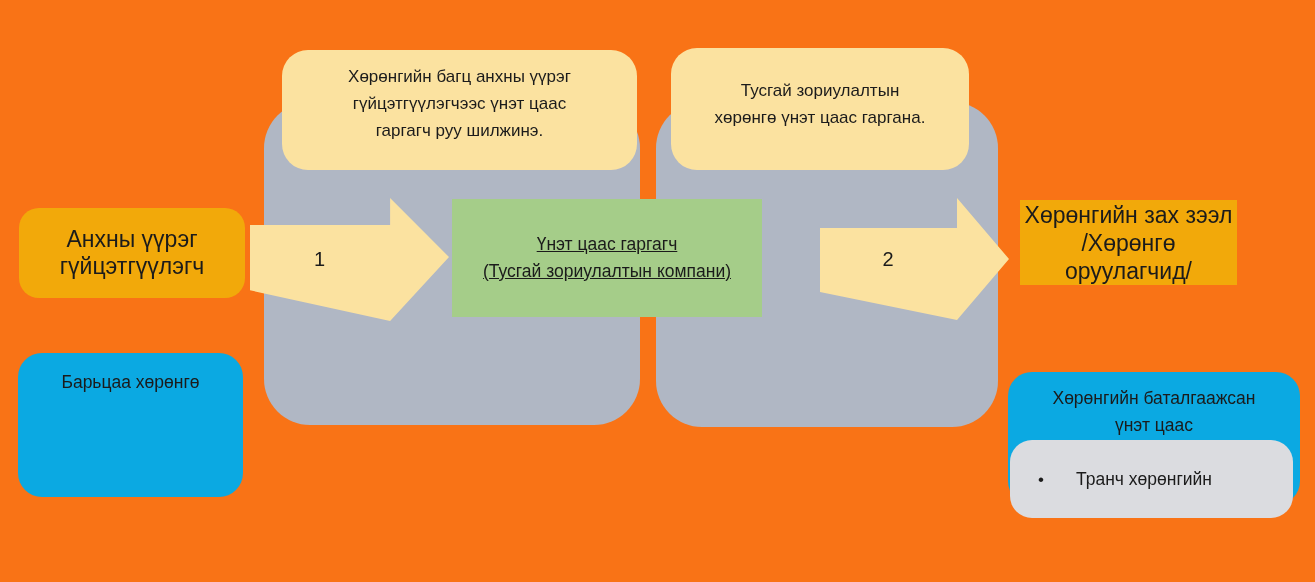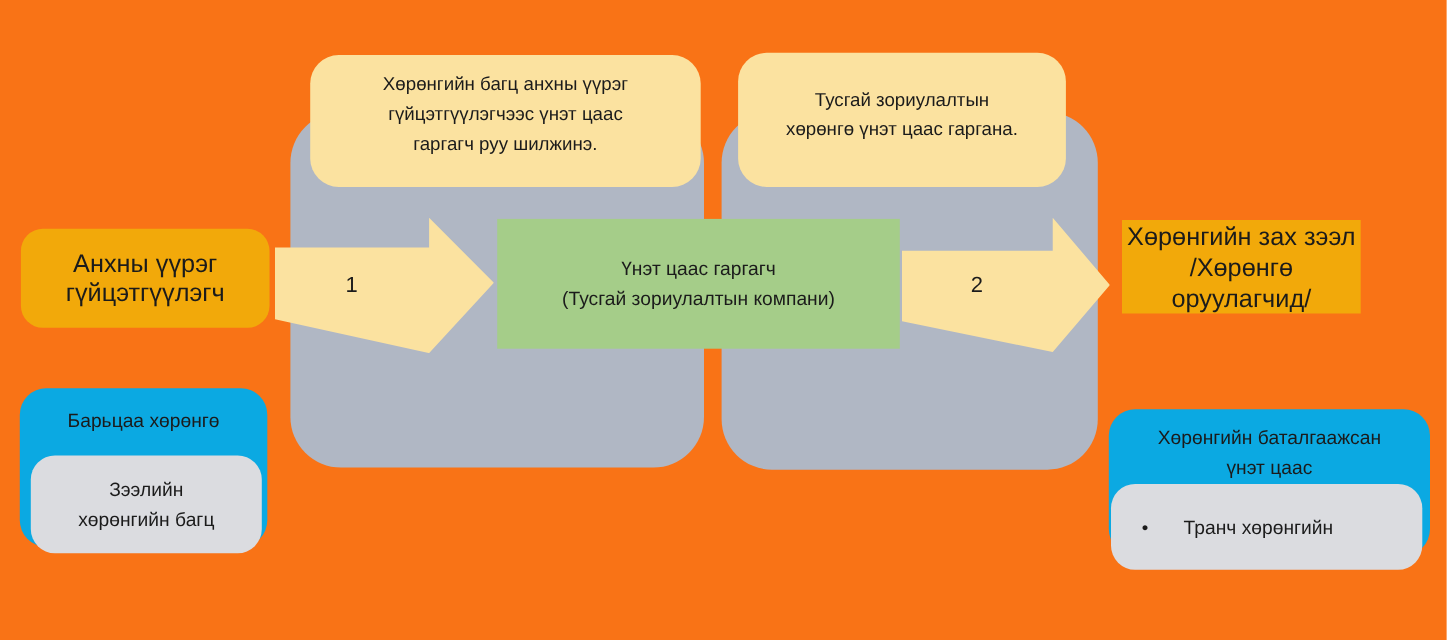--- a/index.html
+++ b/index.html
@@ -25,21 +25,21 @@
   .note{background:#fbe2a0;border-radius:26px;font-size:17px;line-height:27px;}
   #note-1{left:282px;top:50px;width:355px;height:120px;padding-bottom:14px;}
   #note-2{left:671px;top:48px;width:298px;height:122px;padding-bottom:10px;}
 
   
   .orange{background:#f2a90a;font-size:23px;line-height:27px;}
   #originator{left:19px;top:208px;width:226px;height:90px;border-radius:20px;}
   #market{left:1020px;top:200px;width:217px;height:85px;line-height:28px;}
 
   
-  #issuer{left:452px;top:199px;width:366px;height:118px;background:#a5cd89;font-size:17.5px;line-height:27px;}
+  #issuer{left:452px;top:199px;width:310px;height:118px;background:#a5cd89;font-size:17.5px;line-height:27px;text-decoration:underline;}
 
   
   .arrow{background:#fbe2a0;}
   #arrow-1{left:250px;top:198px;width:199px;height:123px;
     clip-path:polygon(0 22%,70.4% 22%,70.4% 0,100% 48%,70.4% 100%,0 75%);}
   #arrow-2{left:820px;top:198px;width:189px;height:122px;
     clip-path:polygon(0 24.6%,72.5% 24.6%,72.5% 0,100% 50%,72.5% 100%,0 77%);}
   .arrow-label{position:absolute;left:0;top:0;height:100%;display:flex;align-items:center;justify-content:center;font-size:20px;}
   #arrow-1 .arrow-label{width:70%;}
   #arrow-2 .arrow-label{width:72%;}
@@ -96,24 +96,20 @@
 
   <div id="market" class="abs orange center">
     <span class="pre">Хөрөнгийн зах зээл
 /Хөрөнгө
 оруулагчид/</span>
   </div>
 
   <div id="collateral" class="abs blue">
     <div class="blue-header pre">Барьцаа хөрөнгө</div>
   </div>
-  <div id="collateral-item" class="abs inner center">
-    <span class="pre">Зээлийн
-хөрөнгийн багц</span>
-  </div>
 
   <div id="abs" class="abs blue">
     <div class="blue-header pre">Хөрөнгийн баталгаажсан
 үнэт цаас</div>
   </div>
   <div id="abs-item" class="abs inner">
     <span class="bullet">•</span>
     <span>Транч хөрөнгийн</span>
   </div>
 

